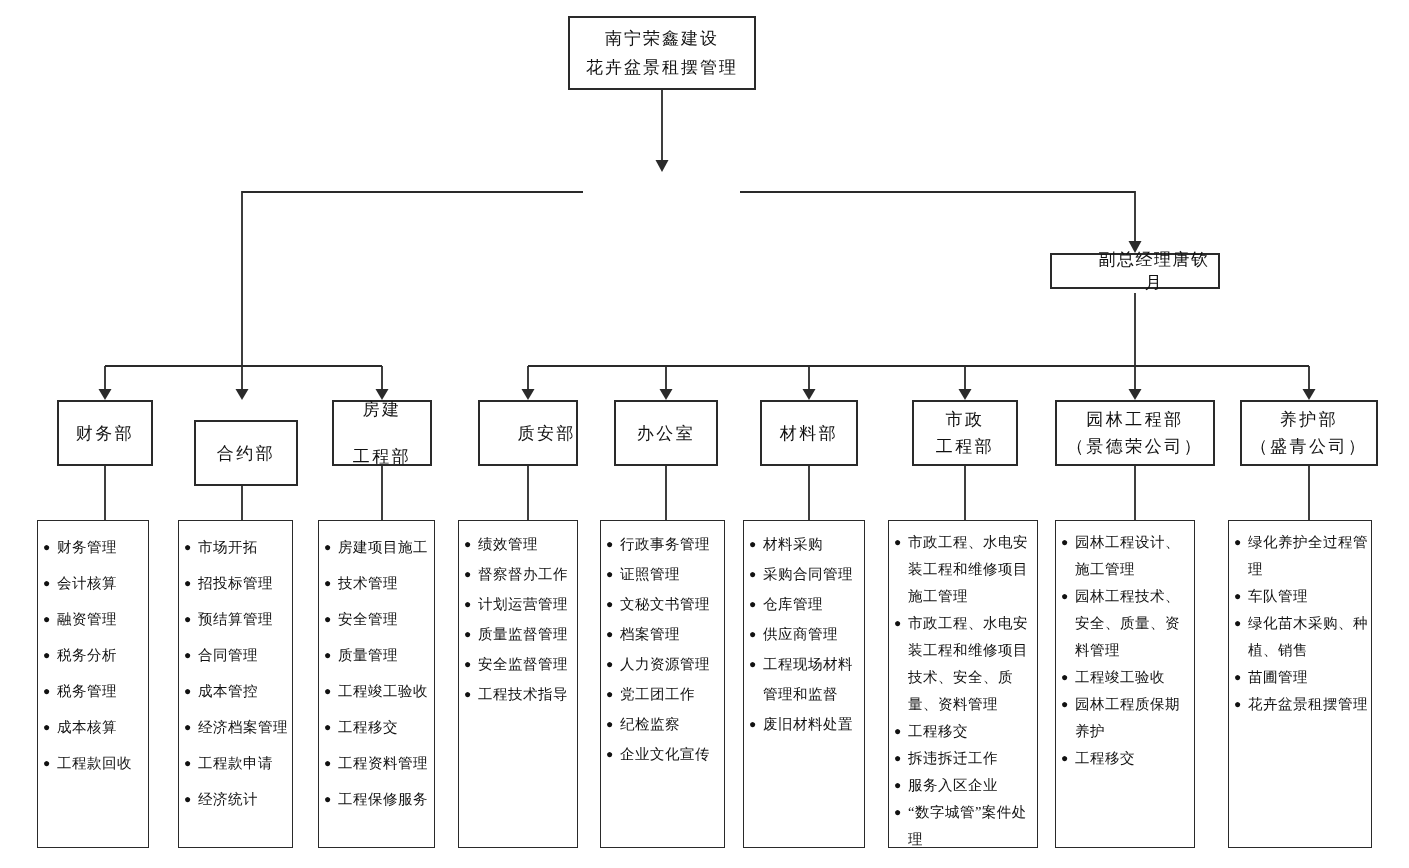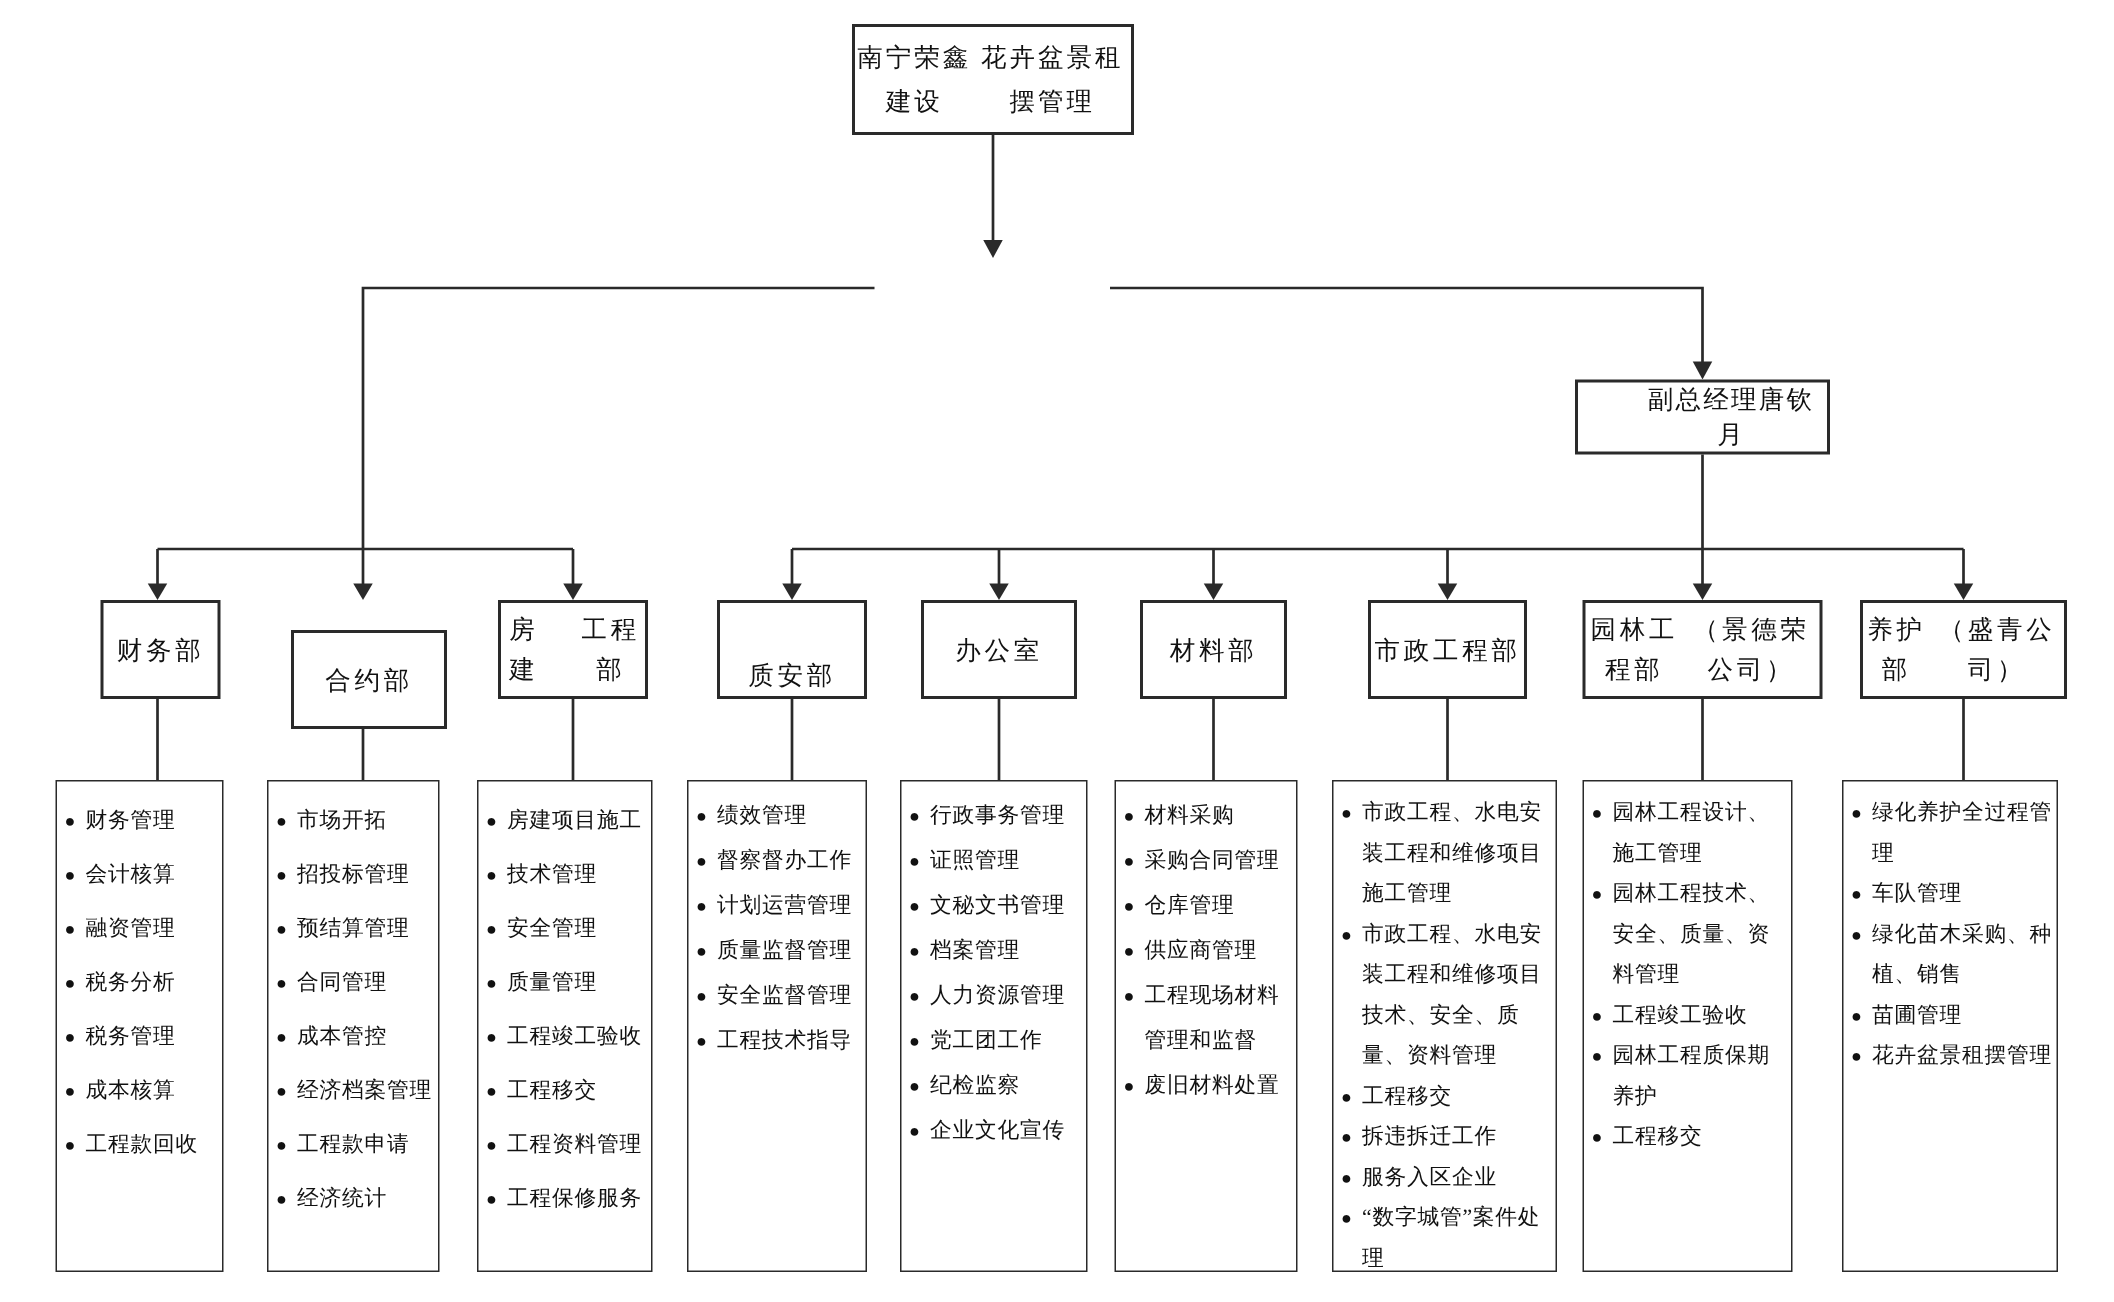--- a/index.html
+++ b/index.html
@@ -16,35 +16,35 @@
     position: absolute;
     left: 0; top: 0;
     width: 1409px; height: 868px;
   }
   .node {
     position: absolute;
     background: #ffffff;
     border: 2px solid #2a2a2a;
     box-sizing: border-box;
     display: flex;
-    flex-direction: row;
+    flex-direction: column;
     align-items: center;
     justify-content: center;
     text-align: center;
   }
   .company {
     left: 568px; top: 16px; width: 188px; height: 74px;
     font-size: 17px; letter-spacing: 2px; line-height: 29px;
   }
   .gm {
     left: 583px; top: 172px; width: 157px; height: 40px;
     font-size: 17px; letter-spacing: 1.5px;
   }
   .deputy {
-    left: 1050px; top: 253px; width: 170px; height: 50px;
+    left: 1050px; top: 253px; width: 170px; height: 36px;
     font-size: 17px; letter-spacing: 1.5px; padding-left: 38px;
   }
   .dept-box {
     top: 400px; height: 66px;
     font-size: 17px; letter-spacing: 2.5px; line-height: 27px;
   }
   .duty-box {
     position: absolute;
     top: 520px; height: 328px;
     border: 1.5px solid #2a2a2a;
@@ -126,21 +126,21 @@
     <div>花卉盆景租摆管理</div>
   </div>
 
 
   <div class="node deputy">
     <div>副总经理唐钦月</div>
   </div>
 
   <div id="departments">
     <div class="dept-group">
-      <div class="node dept-box" style="left: 67px; width: 80px;">
+      <div class="node dept-box" style="left: 57px; width: 96px;">
           <div>财务部</div>
         </div>
       <div class="duty-box" style="left: 37px; width: 112px; line-height: 36px;">
           <div class="duty">
             <span class="bullet">●</span>
             <span class="duty-text">财务管理</span>
           </div>
           <div class="duty">
             <span class="bullet">●</span>
             <span class="duty-text">会计核算</span>

